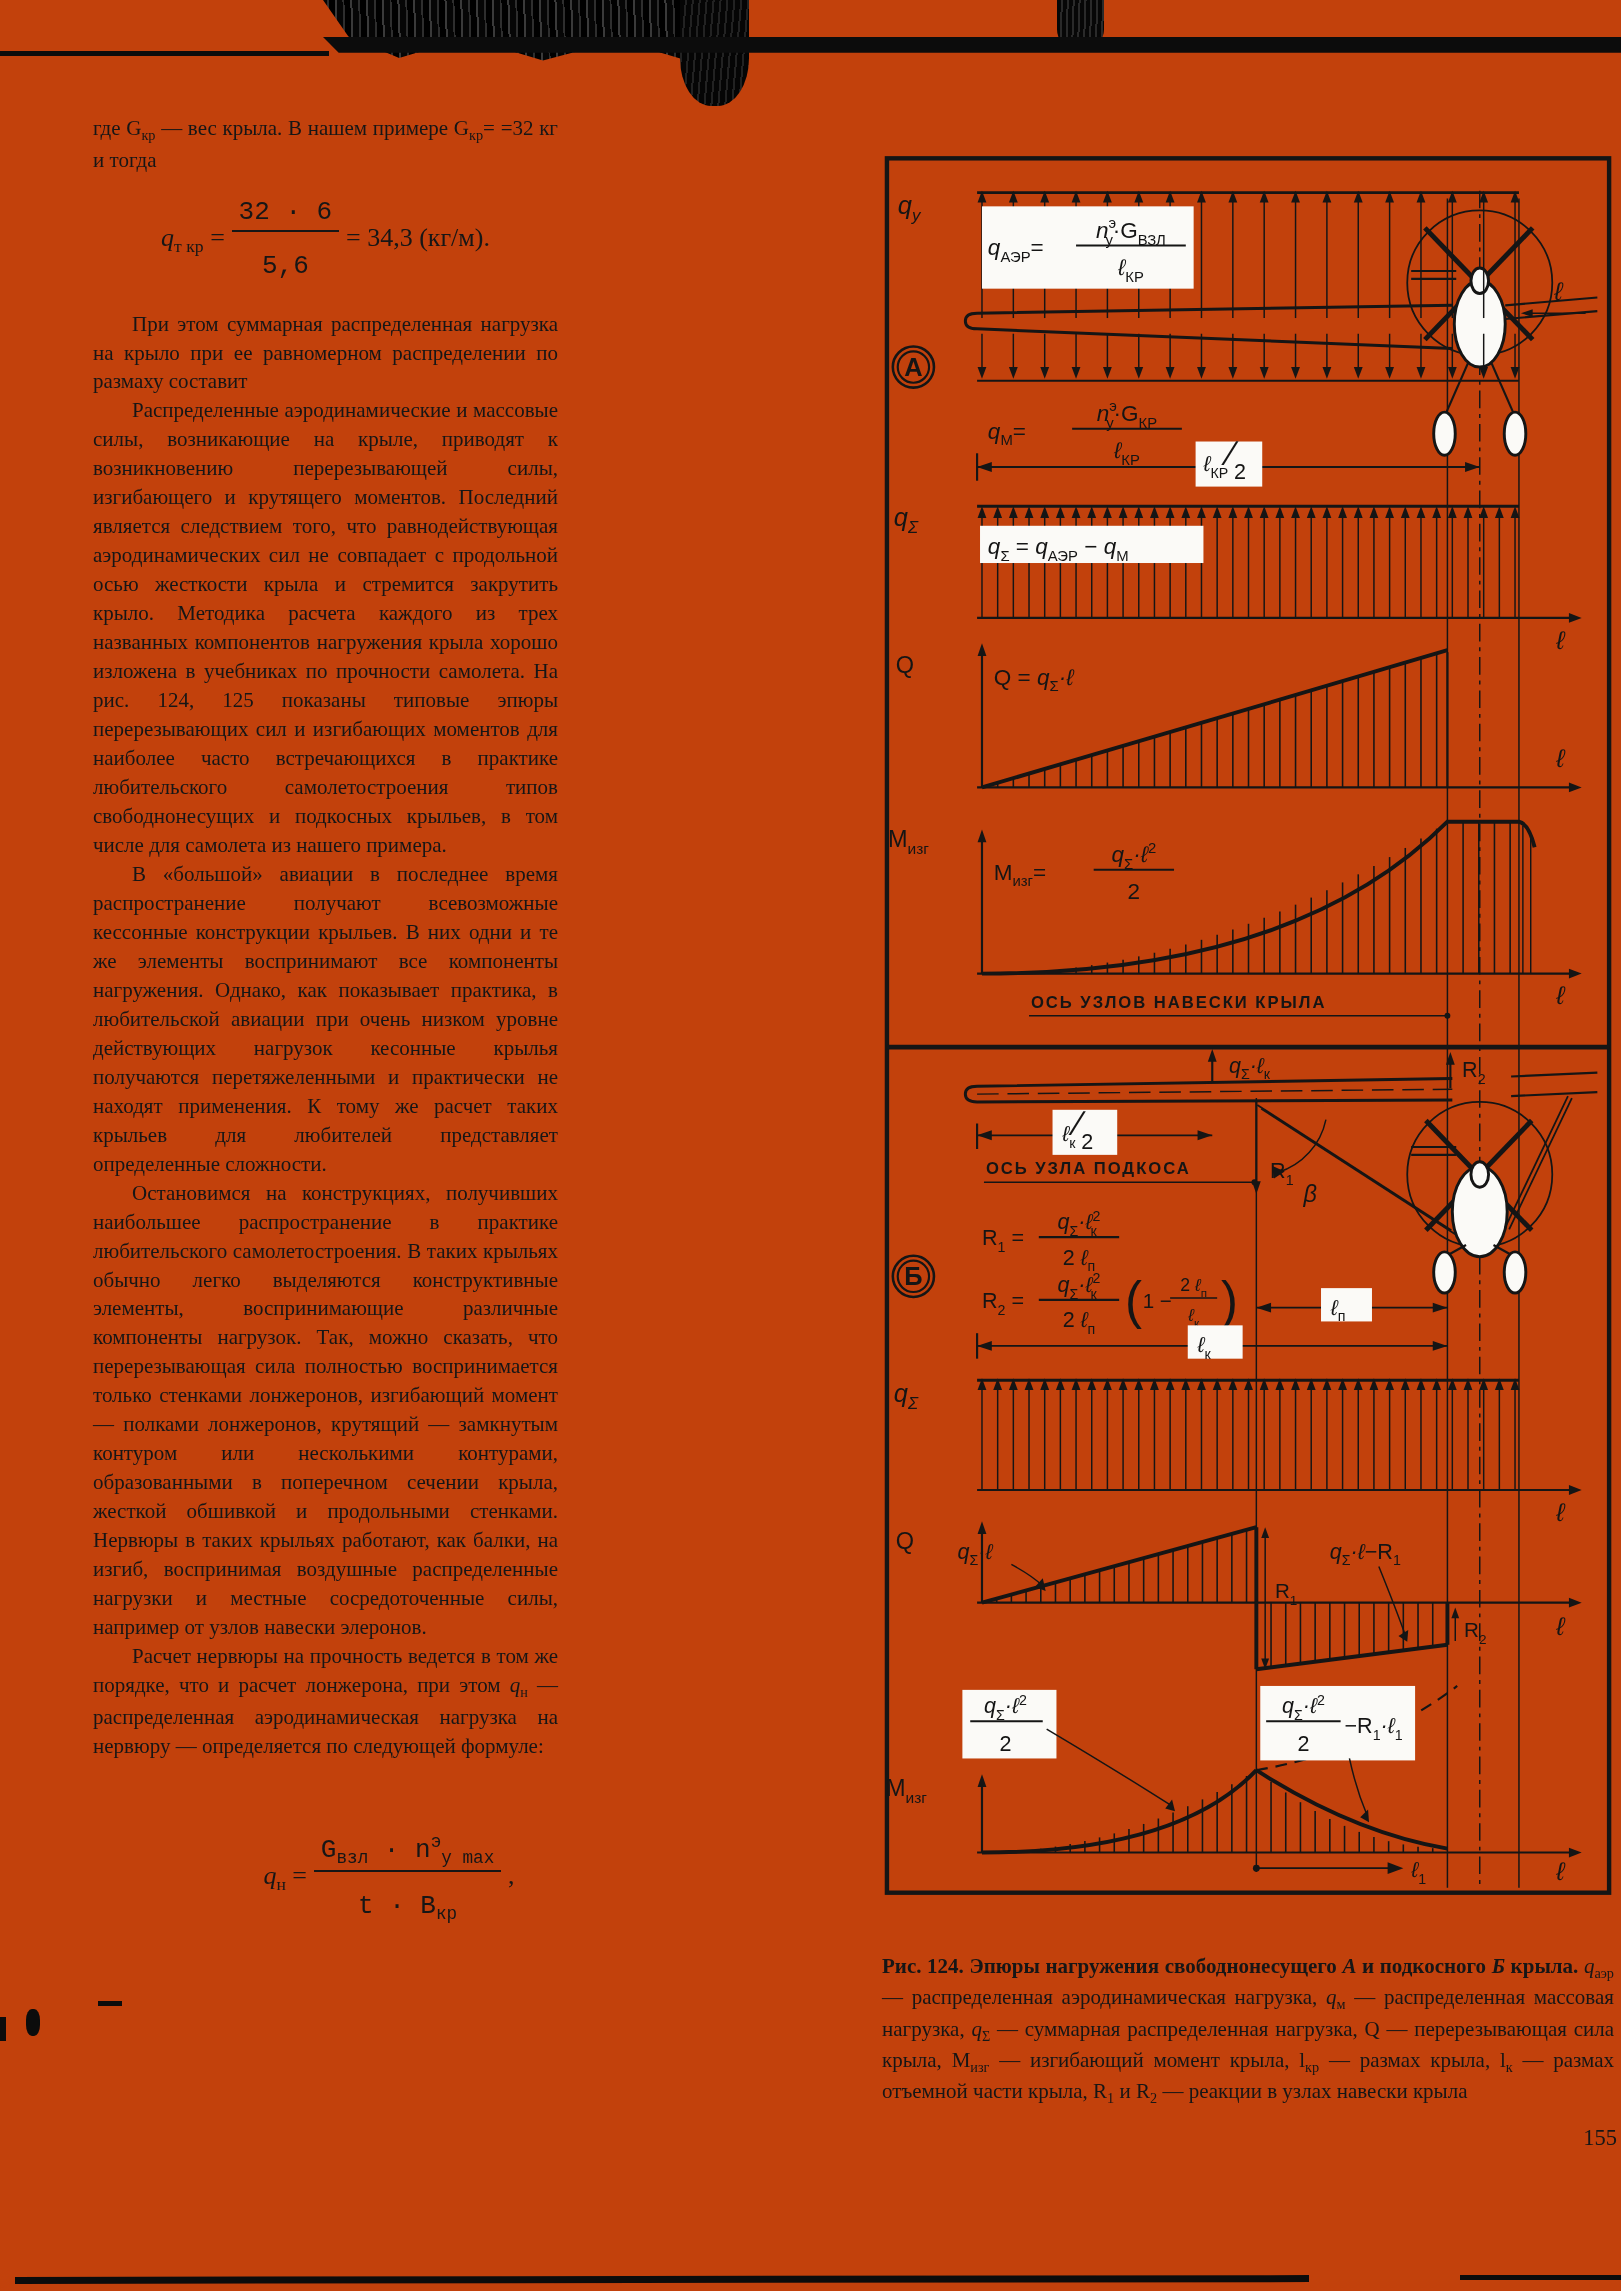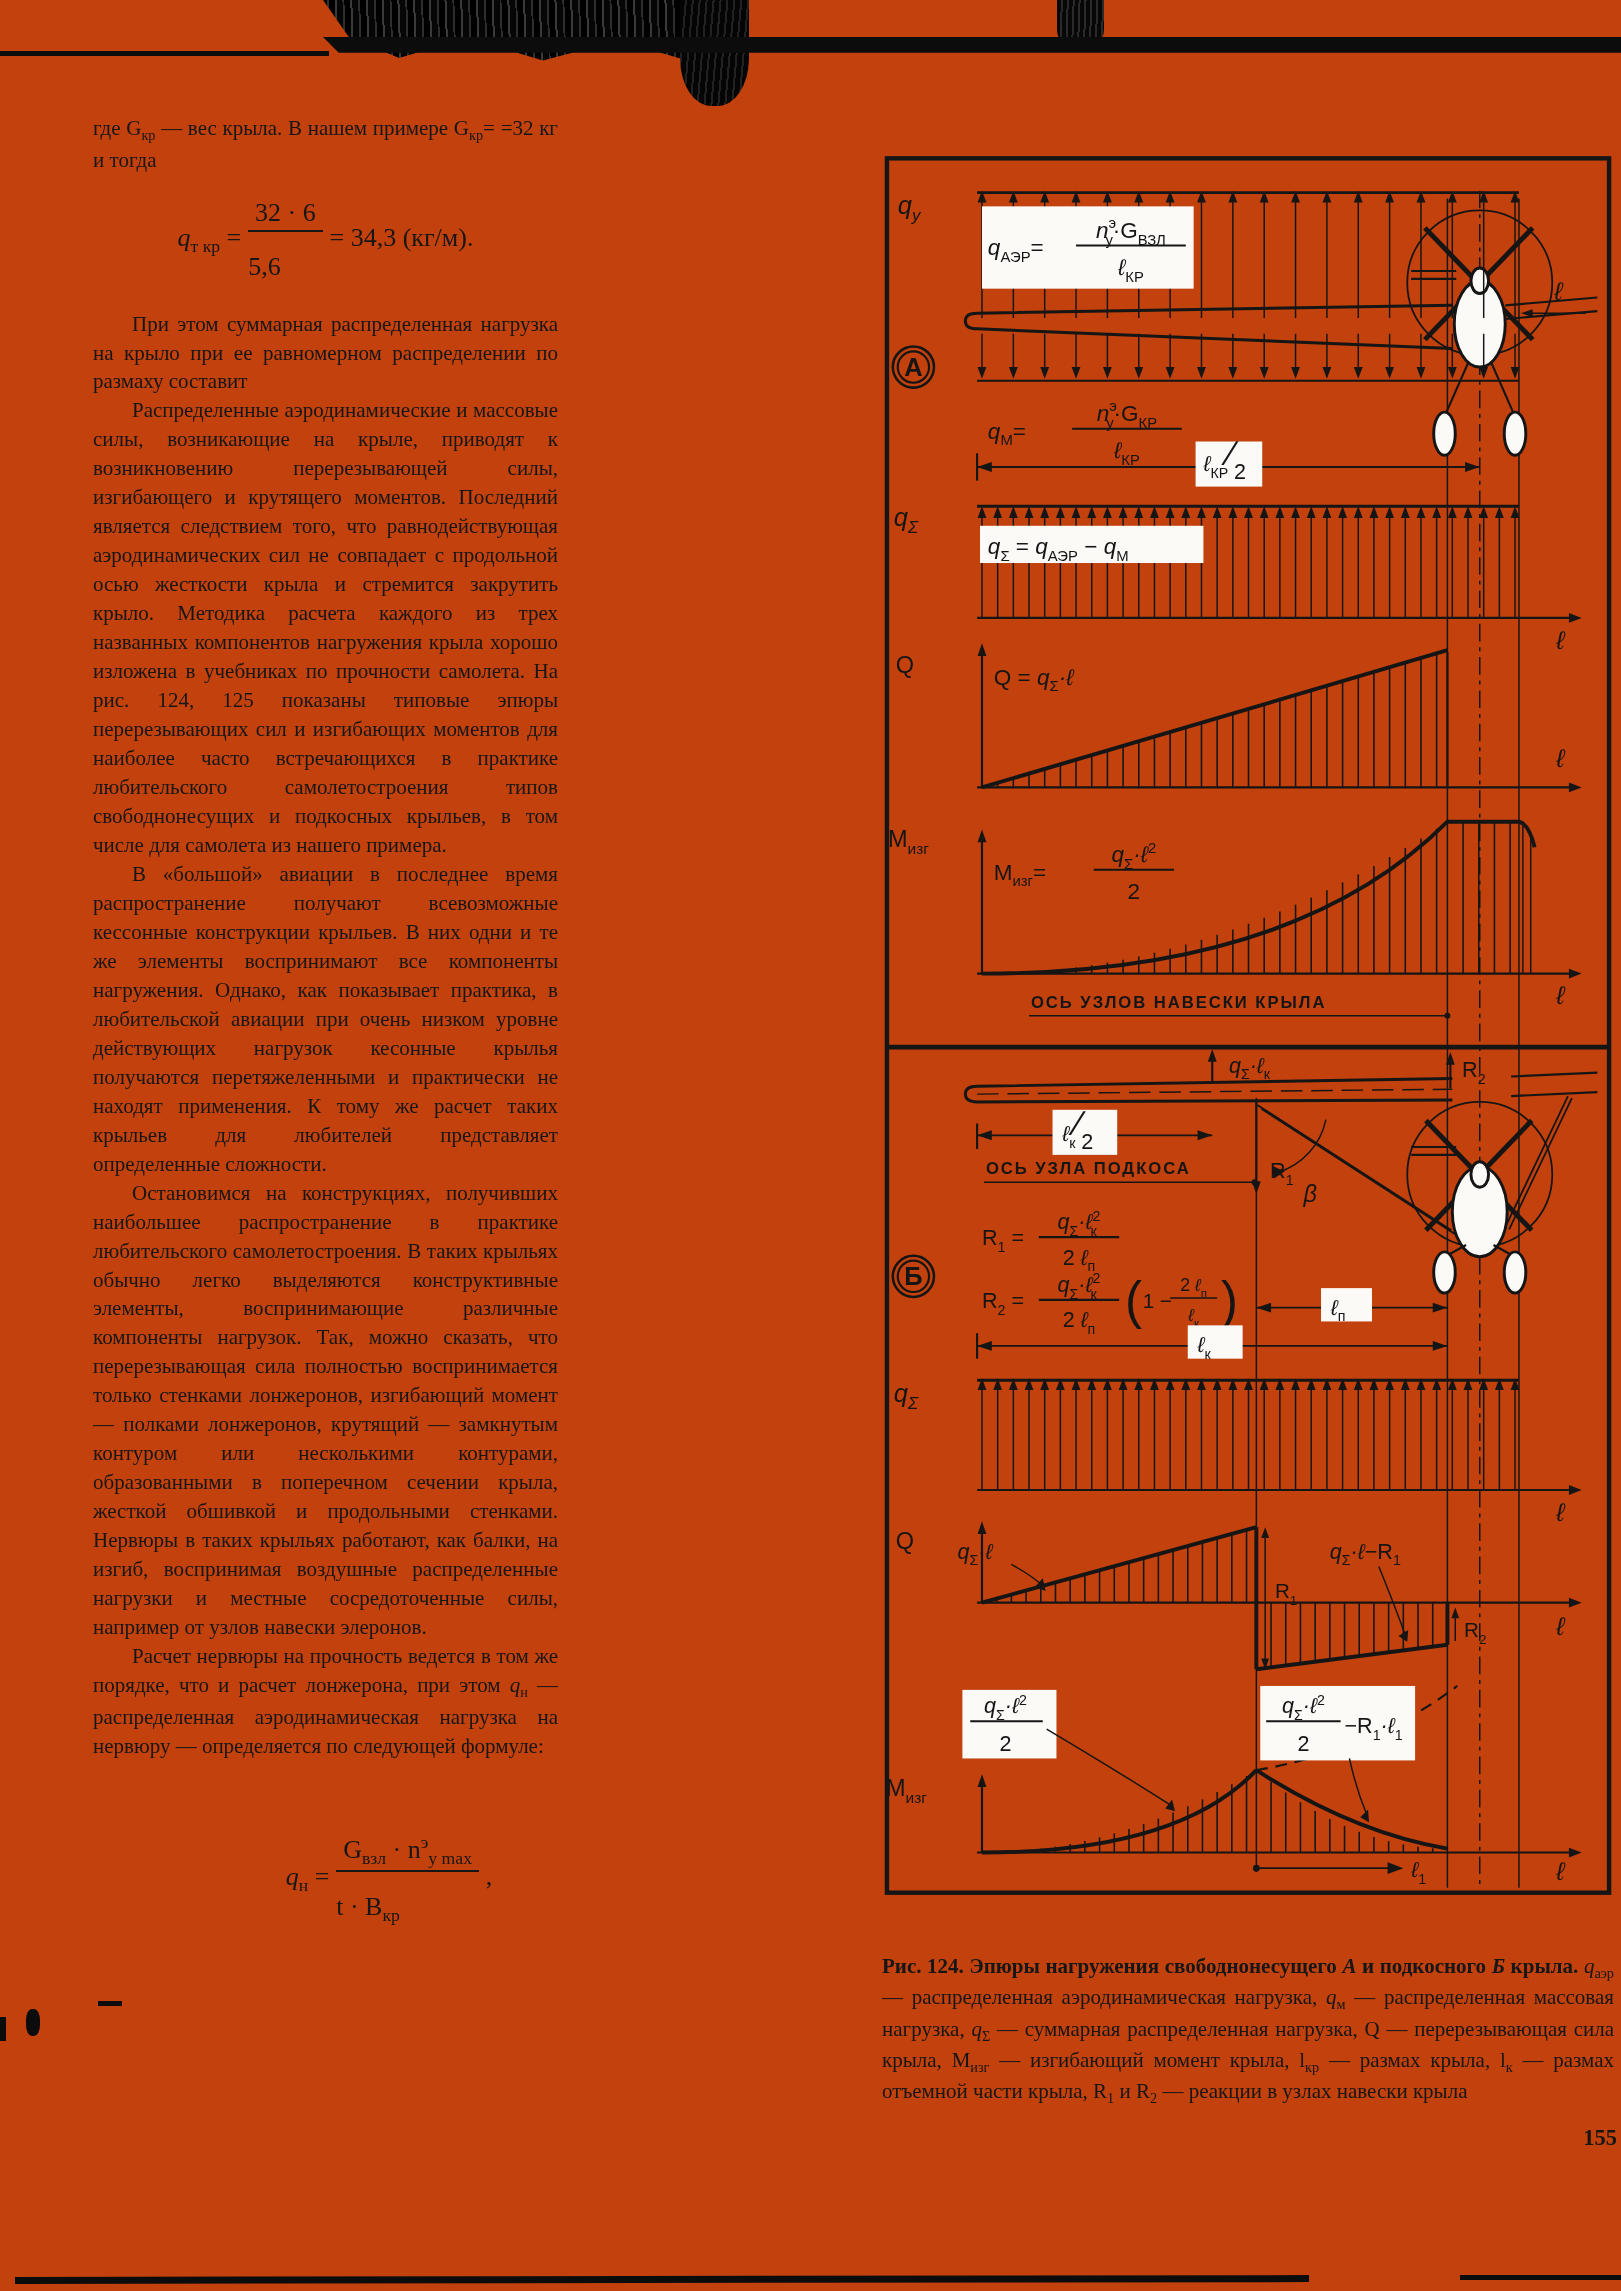--- a/index.html
+++ b/index.html
@@ -23,33 +23,33 @@
   .mtick{left:0;top:2017px;width:5.9px;height:23.5px;}
   
   .col{position:absolute;left:93px;top:114px;width:465px;font-size:21px;line-height:1.38;
        text-align:justify;}
   .col p{margin:0;}
   .col p.ind{text-indent:39px;}
   .formula{text-align:center;font-size:26px;margin:23.5px 0 27.4px;}
   .formula .i,.i{font-style:italic;}
   sub{font-size:68%;}
   sup{font-size:68%;}
-  .frac{display:inline-block;vertical-align:middle;text-align:left;margin:0 6.9px;line-height:1.15;}
+  .frac{display:inline-block;vertical-align:middle;text-align:center;margin:0 6.9px;line-height:1.15;font-family:Liberation Mono, monospace;}
   .fnum{display:block;border-bottom:2.2px solid #161616;padding:0 6.9px 2px;}
   .fden{display:block;padding-top:20px;}
   .f2block div{text-align:center;}
   .f2l2{margin-top:3.9px;margin-right:147px;}
   .f3{margin-top:71px;margin-left:127px;}
   
   .caption{position:absolute;left:882px;top:1952px;width:732px;font-size:21px;line-height:1.34;
            text-align:justify;}
   .caption .b{font-weight:700;}
   .caption .bi{font-weight:700;font-style:italic;}
   .pagenum{position:absolute;left:1539px;top:2125px;width:78px;text-align:right;
-           font-size:22.5px;font-weight:700;}
+           font-size:22.5px;font-weight:400;}
   
   svg.fig{position:absolute;left:884px;top:155px;}
   svg.fig text{font-family:"Liberation Sans",sans-serif;fill:#151515;font-size:23px;}
   svg.fig .t26{font-size:26px;font-style:italic;}
   svg.fig .t24{font-size:24px;}
   svg.fig .t22{font-size:22px;}
   svg.fig .t21{font-size:21px;}
   svg.fig .t18{font-size:18px;}
   svg.fig .lbl{font-size:17px;font-weight:600;letter-spacing:2px;}
   svg.fig .mk{font-size:26px;font-weight:700;font-style:normal;}

